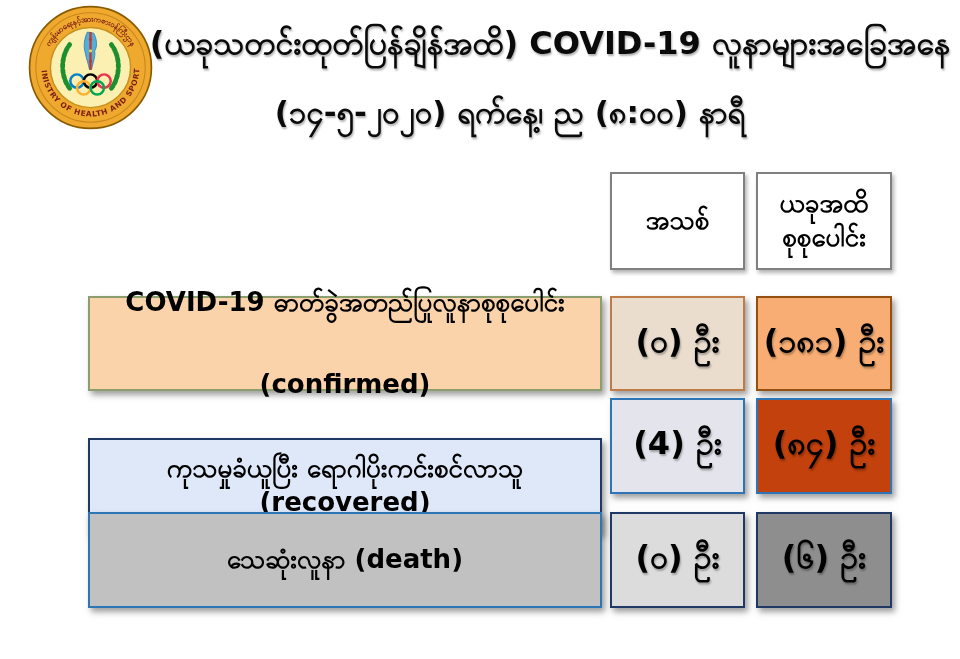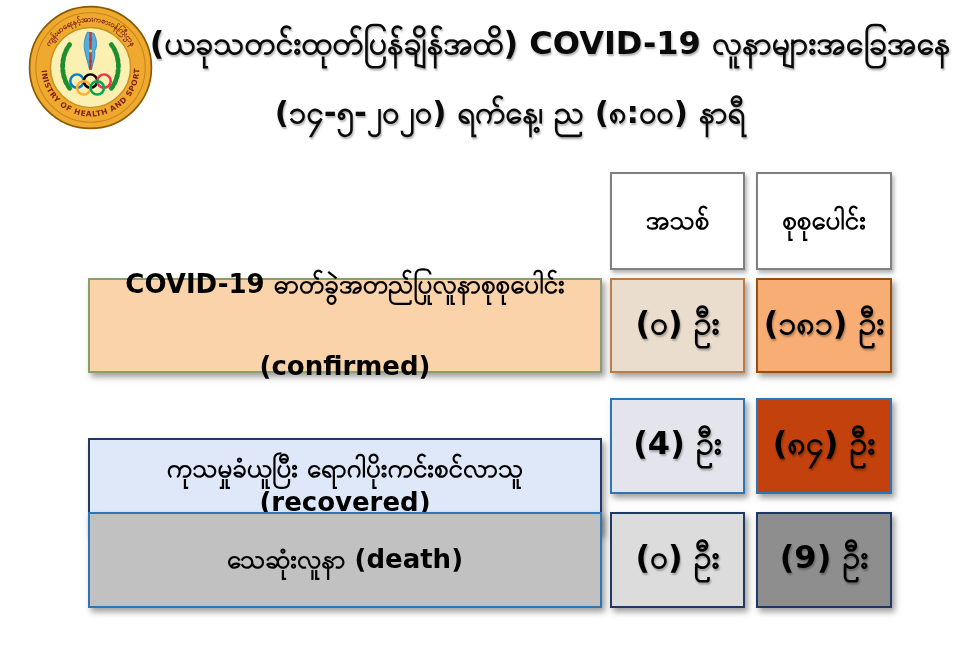--- a/index.html
+++ b/index.html
@@ -26,21 +26,21 @@
           box-shadow:2px 3px 4px rgba(0,0,0,0.30); }
   .lbl  { font-size:26px; line-height:1.3; }
   .val  { font-size:32px; text-shadow:1px 2px 2px rgba(0,0,0,0.30); }
 
   
   .col-label { left:88px;  width:514px; }
   .col-new   { left:610px; width:135px; }
   .col-total { left:756px; width:136px; }
   
   .row-hdr { top:172px; height:98px; }
-  .row-1   { top:278px; height:95px;gap:48px; }
+  .row-1   { top:296px; height:95px;gap:48px; }
   .row-2   { top:398px; height:96px; }
   .row-3   { top:512px; height:96px; }
 
   
   .c1-label { background:#FBD3AB; border:2px solid #8C9E6E; }
   .c1-new   { background:#EADDCD; border:2px solid #BE7B45; }
   .c1-total { background:#F7AD73; border:2px solid #94500F; }
   
   .c2-label { background:#DEE8F8; border:2px solid #1F3864;margin-top:40px; }
   .c2-new   { background:#E4E5EC; border:2px solid #2E75B6; }
@@ -94,20 +94,21 @@
     </g>
   </svg>
 
   <div class="abs title-line title1">(ယခုသတင်းထုတ်ပြန်ချိန်အထိ) COVID-19 လူနာများအခြေအနေ</div>
   <div class="abs title-line title2">(၁၄-၅-၂၀၂၀) ရက်နေ့၊ ည (၈:၀၀) နာရီ</div>
 
   <div class="abs cell hdr col-new row-hdr">
     <span class="l">အသစ်</span>
   </div>
   <div class="abs cell hdr col-total row-hdr">
+    <span class="l">ယခုအထိ</span>
     <span class="l">စုစုပေါင်း</span>
   </div>
 
   <div class="abs cell lbl col-label row-1 c1-label">
     <span class="l">COVID-19 ဓာတ်ခွဲအတည်ပြုလူနာစုစုပေါင်း</span>
     <span class="l">(confirmed)</span>
   </div>
   <div class="abs cell val col-new row-1 c1-new">
     <span class="l">(ဝ) ဦး</span>
   </div>
@@ -127,16 +128,16 @@
   </div>
 
   <div class="abs cell lbl col-label row-3 c3-label">
     <span class="l">သေဆုံးလူနာ (death)</span>
     <span class="l"></span>
   </div>
   <div class="abs cell val col-new row-3 c3-new">
     <span class="l">(ဝ) ဦး</span>
   </div>
   <div class="abs cell val col-total row-3 c3-total">
-    <span class="l">(9) ဦး</span>
+    <span class="l">(၆) ဦး</span>
   </div>
 
 </div>
 
 </body></html>

